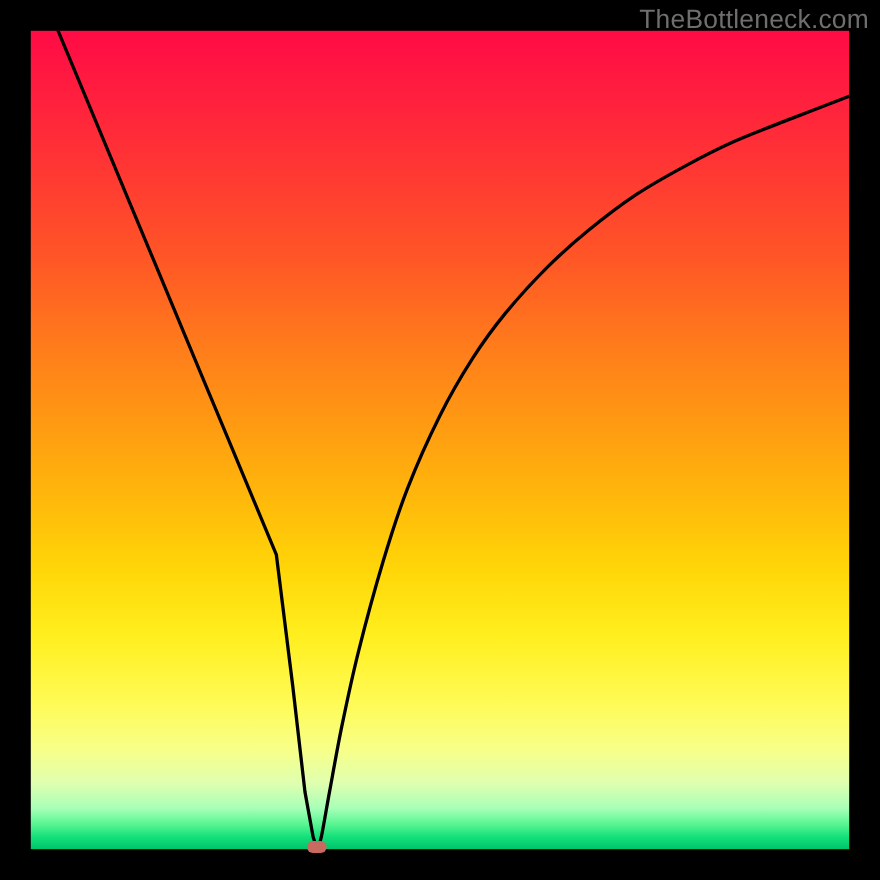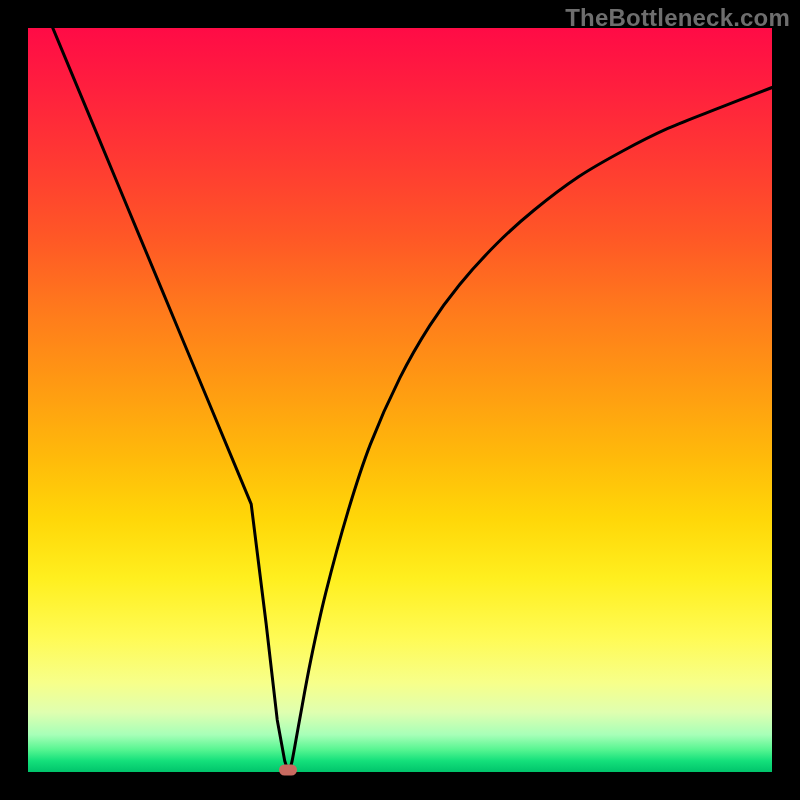--- a/index.html
+++ b/index.html
@@ -16,21 +16,21 @@
     width: 800px;
     height: 800px;
     background: #000;
   }
   .watermark {
     position: absolute;
     top: 4px;
     right: 10px;
     color: #6e6e6e;
     font-size: 24px;
-    font-weight: 700;
+    font-weight: 400;
     letter-spacing: 0.2px;
     font-family: Arial, Helvetica, sans-serif;
     white-space: nowrap;
     pointer-events: none;
   }
   .plot-area {
     position: absolute;
     left: 28px;
     top: 28px;
     width: 744px;

